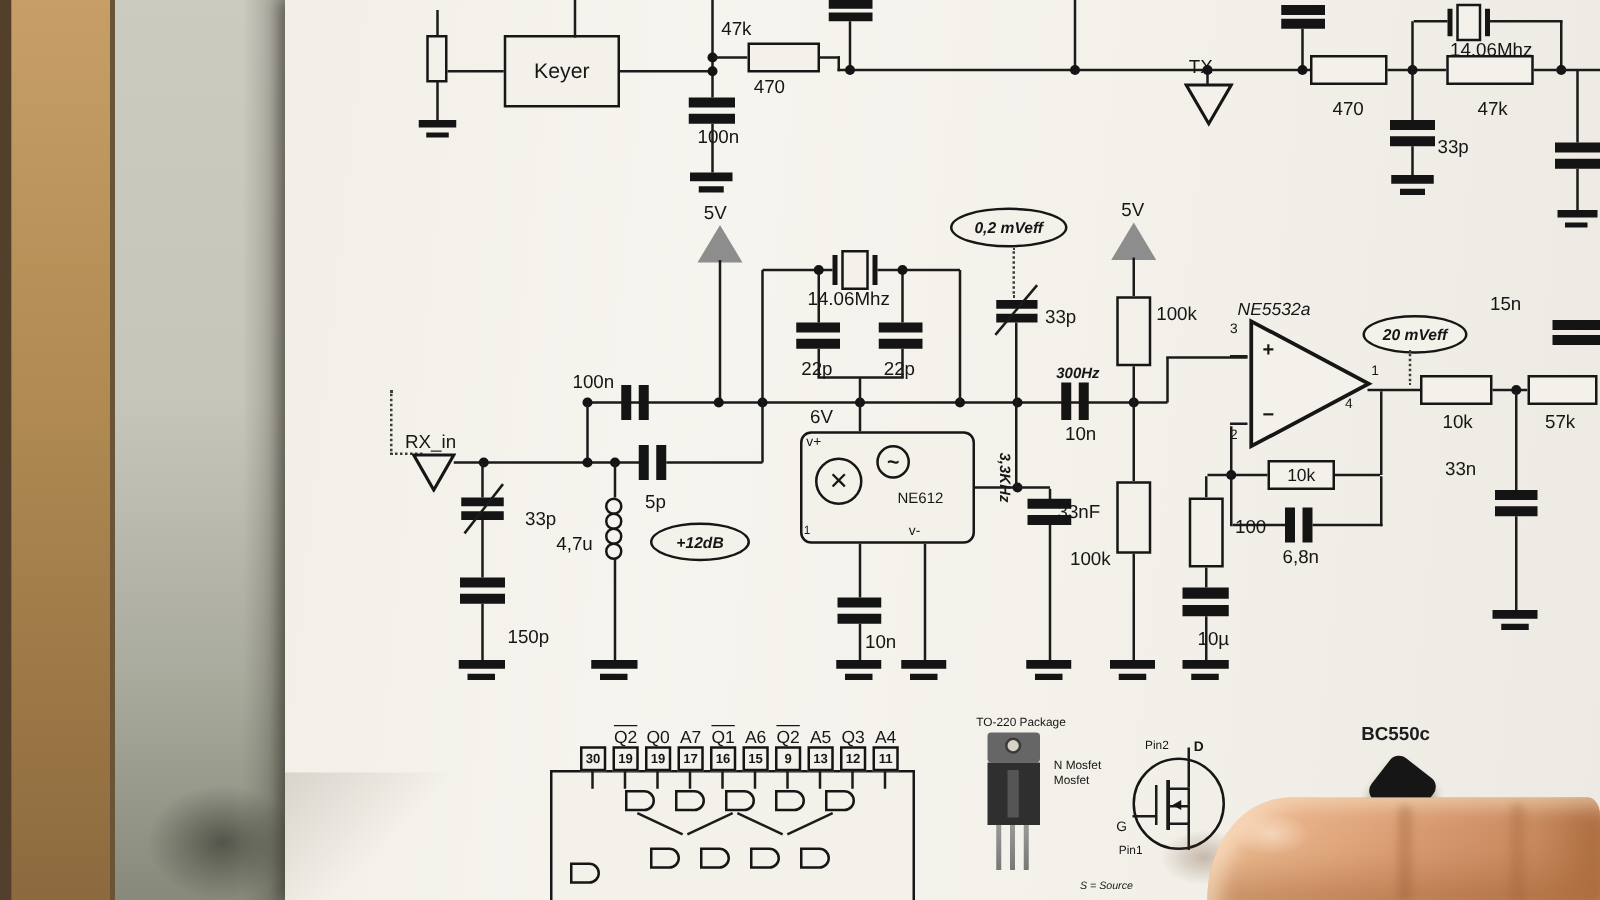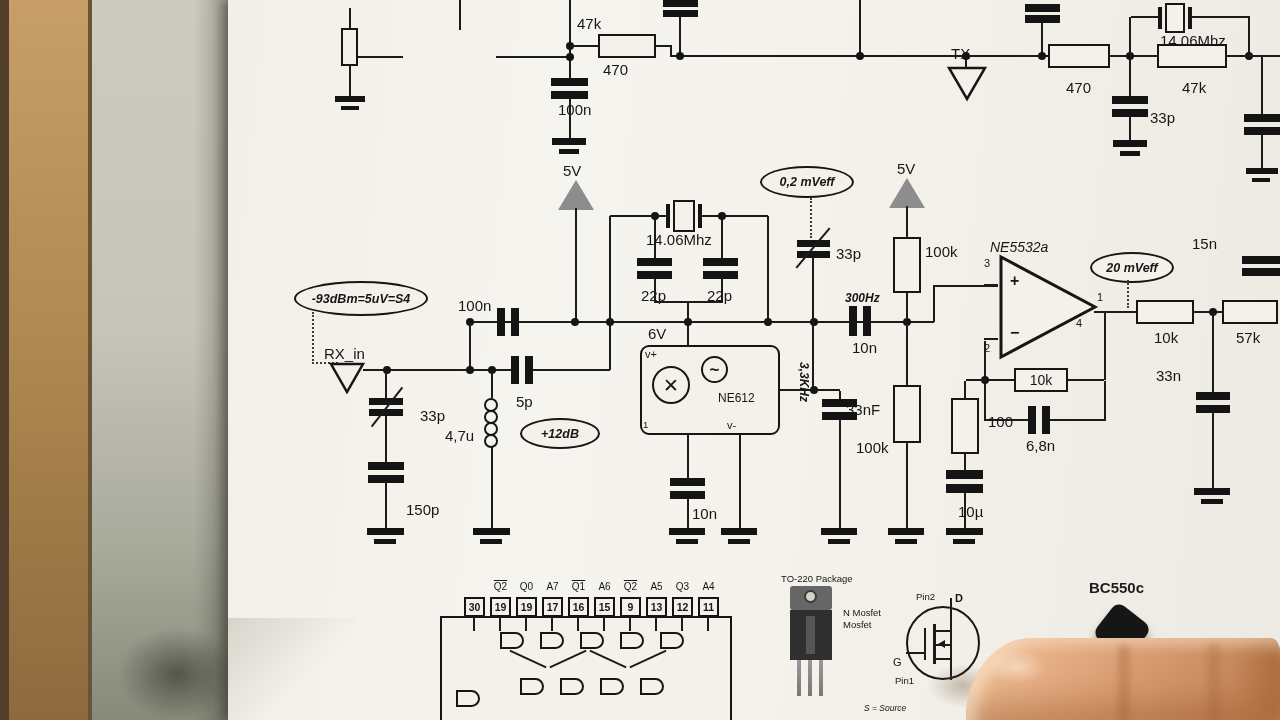--- a/index.html
+++ b/index.html
@@ -18,39 +18,42 @@
         font-weight:bold;font-style:italic;font-size:12.5px;white-space:nowrap;}
   .tri-gray{position:absolute;width:0;height:0;border-left:18px solid transparent;
             border-right:18px solid transparent;border-bottom:30px solid #8d8d8d;}
   .coil{position:absolute;width:14px;height:14px;border:2px solid #161616;border-radius:50%;box-sizing:border-box;}
   .circ{position:absolute;border:2px solid #161616;border-radius:50%;background:#f3f1ea;
         box-sizing:border-box;display:flex;align-items:center;justify-content:center;}
   .gate{position:absolute;width:24px;height:17px;border:2px solid #161616;border-radius:0 10px 10px 0;
         background:#f3f1ea;box-sizing:border-box;}
   .pinbox{position:absolute;width:21px;height:20px;border:2px solid #141414;background:#f3f1ea;
           box-sizing:border-box;font-size:10.5px;font-weight:bold;display:flex;align-items:center;justify-content:center;}
-  .pinlbl{position:absolute;width:21px;text-align:center;font-size:10px;}
+  .pinlbl{position:absolute;width:21px;text-align:center;font-size:14px;}
   .ov{text-decoration:overline;}
   .dotv{position:absolute;width:0;border-left:2px dotted #3c3c3c;}
   .doth{position:absolute;height:0;border-top:2px dotted #3c3c3c;}
 </style>
 </head>
 <body>
 
 <div id="stage">
 
   <div class="abs" style="left:0;top:0;width:9px;height:720px;background:#53402c;"></div>
   <div class="abs" style="left:9px;top:0;width:79px;height:720px;background:linear-gradient(180deg,#c79e68,#b08a52 45%,#8d6a3e);"></div>
   <div class="abs" style="left:88px;top:0;width:4px;height:720px;background:#6a5437;"></div>
   <div class="abs" style="left:92px;top:0;width:140px;height:720px;background:linear-gradient(180deg,#cccbc0,#c6c5ba 45%,#a9ab9d 75%,#878a7a);"></div>
   <div class="abs" style="left:194px;top:0;width:38px;height:720px;background:linear-gradient(90deg,rgba(0,0,0,0),rgba(60,58,48,.38));"></div>
   <div class="abs" style="left:118px;top:628px;width:120px;height:92px;background:radial-gradient(closest-side,rgba(35,35,28,.55),rgba(35,35,28,0));"></div>
   <div class="abs" style="left:228px;top:0;width:1052px;height:720px;background:linear-gradient(96deg,#f1efe7 0%,#f6f4ee 30%,#f3f1ea 60%,#eceae2 100%);box-shadow:-6px 0 10px rgba(50,45,35,.5);"></div>
   <div class="abs" style="left:228px;top:618px;width:130px;height:102px;background:linear-gradient(135deg,rgba(90,85,70,.18),rgba(90,85,70,0) 60%);"></div>
 
+  <div class="res" style="left:403px;top:28px;width:93px;height:58px;font-size:17px;">
+      <span>Keyer</span>
+    </div>
   <div class="w" style="left:459px;top:0;width:2px;height:30px;"></div>
   <div class="w" style="left:349px;top:8px;width:2px;height:22px;"></div>
   <div class="res" style="left:341px;top:28px;width:17px;height:38px;"></div>
   <div class="w" style="left:349px;top:64px;width:2px;height:32px;"></div>
   <div class="bar" style="left:335px;top:96px;width:30px;height:6px;"></div>
   <div class="bar" style="left:341px;top:106px;width:18px;height:4px;"></div>
   <div class="w" style="left:358px;top:56px;width:45px;height:2px;"></div>
   <div class="w" style="left:496px;top:56px;width:74px;height:2px;"></div>
   <div class="w" style="left:569px;top:0;width:2px;height:78px;"></div>
   <div class="dot" style="left:570px;top:46px;"></div>
@@ -273,23 +276,20 @@
   <div class="w" style="left:814px;top:389px;width:26px;height:2px;"></div>
   <div class="w" style="left:839px;top:391px;width:2px;height:10px;"></div>
   <div class="bar" style="left:822px;top:399px;width:35px;height:8px;"></div>
   <div class="bar" style="left:822px;top:412px;width:35px;height:8px;"></div>
   <div class="lbl" style="left:846px;top:402px;">33nF</div>
   <div class="w" style="left:839px;top:420px;width:2px;height:108px;"></div>
   <div class="bar" style="left:821px;top:528px;width:36px;height:7px;"></div>
   <div class="bar" style="left:828px;top:539px;width:22px;height:5px;"></div>
   <div class="lbl it b" style="left:810px;top:362px;font-size:12px;transform:rotate(90deg);transform-origin:0 0;">3,3KHz</div>
 
-  <div class="oval" style="left:294px;top:281px;width:130px;height:31px;">
-      <span>-93dBm=5uV=S4</span>
-    </div>
   <div class="dotv" style="left:312px;top:312px;height:52px;"></div>
   <div class="doth" style="left:312px;top:362px;width:26px;"></div>
   <div class="lbl" style="left:324px;top:346px;">RX_in</div>
   <svg class="abs" style="left:329px;top:362px;" width="36" height="32">
       <polygon points="2,2 34,2 18,30" fill="#f3f1ea" stroke="#161616" stroke-width="2.5"></polygon>
     </svg>
   <div class="w" style="left:363px;top:369px;width:150px;height:2px;"></div>
   <div class="bar" style="left:511px;top:356px;width:8px;height:28px;"></div>
   <div class="bar" style="left:525px;top:356px;width:8px;height:28px;"></div>
   <div class="lbl" style="left:516px;top:394px;">5p</div>

